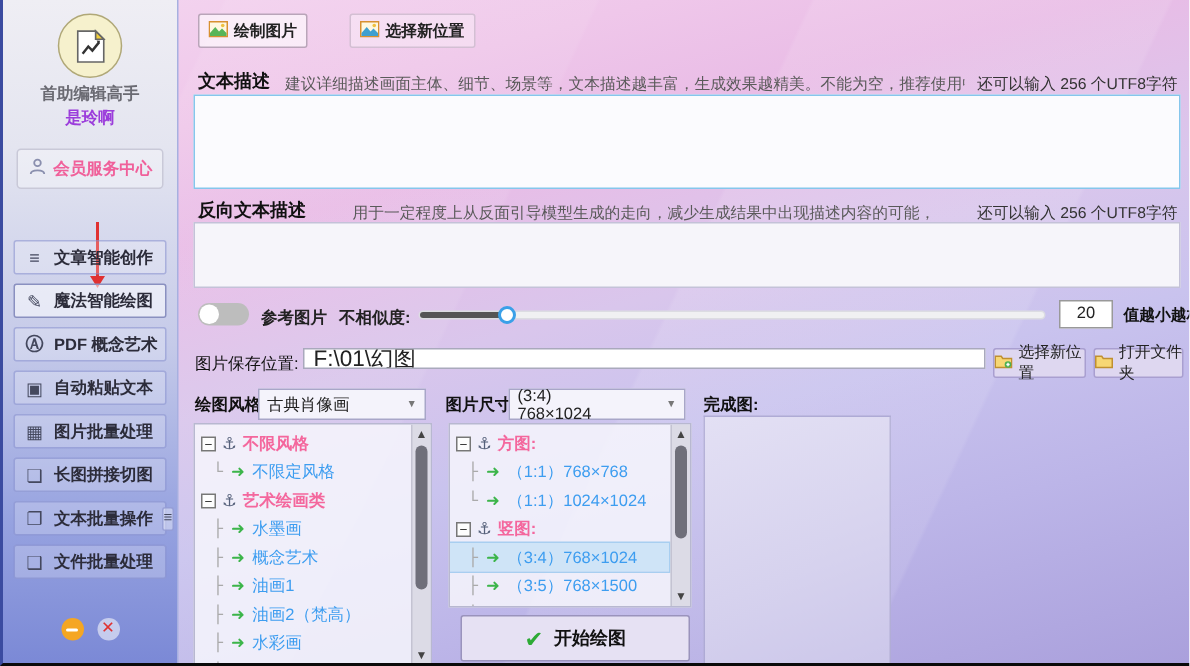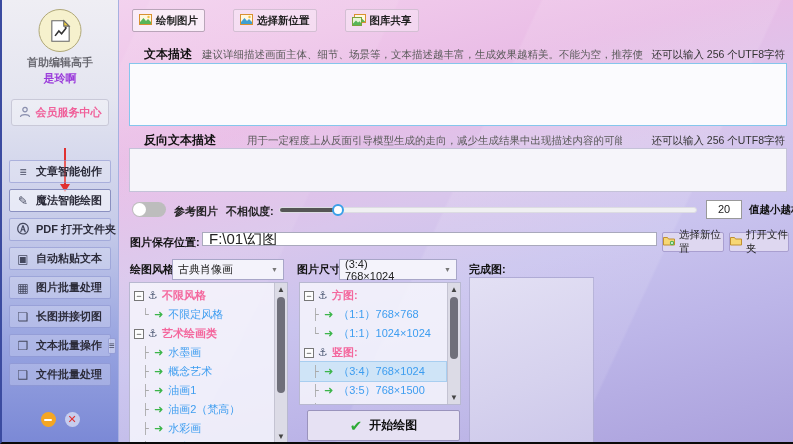--- a/index.html
+++ b/index.html
@@ -52,41 +52,41 @@
     color:#e03131; font-size:11px; font-weight:bold; line-height:15px; text-align:center; cursor:pointer; }
 
   
   .tabs { position:absolute; left:130px; top:9px; display:flex; gap:28px; z-index:2; }
   .tab { height:23px; display:flex; align-items:center; gap:4px; padding:0 6px;
     background:rgba(255,255,255,0.32); border:1px solid #d3bfd3; border-radius:2px;
     font-size:10.5px; font-weight:bold; color:#222; cursor:pointer; }
   .tab.active { background:rgba(255,255,255,0.6); border-color:#b9a5b9; }
 
   
-  .label-row { position:absolute; left:130px; right:8px; display:flex; align-items:center; z-index:2;margin-left:12px; }
+  .label-row { position:absolute; left:130px; right:8px; display:flex; align-items:flex-end; z-index:2; }
   .row-prompt { top:46px; } .row-neg { top:132px;gap:21px; }
   .sec-label { font-size:12px; font-weight:bold; color:#111; flex:0 0 auto; }
   .sec-hint { font-size:10.5px; color:#5a5a5a; margin-left:10px; white-space:nowrap; overflow:hidden; }
   .sec-counter { font-size:10.5px; color:#333; margin-left:auto; flex:0 0 auto; padding-left:8px; }
   textarea { position:absolute; left:127px; width:658px; resize:none; outline:none; font-family:inherit; font-size:11px; padding:3px; z-index:2; }
   .ta-prompt { top:63px; height:63px; background:#fbfbfe; border:1px solid #85c6ec; }
   .ta-neg { top:148px; height:44px; background:#f6f5fa; border:1px solid #c4c2d8; }
   .toggle { position:absolute; left:130px; top:202px; width:34px; height:15px; border-radius:8px; background:#bdbdbd; cursor:pointer; }
   .toggle::after { content:""; position:absolute; left:1px; top:1px; width:13px; height:13px; border-radius:50%; background:#fff; }
   .ref-label { position:absolute; left:172px; top:204px; font-size:11px; font-weight:bold; color:#222; z-index:2; }
   .dis-label { position:absolute; left:224px; top:204px; font-size:11px; font-weight:bold; color:#222; z-index:2; }
   .slider { position:absolute; left:277px; top:207px; width:418px; height:6px; background:#f0f0f2; border:1px solid #dcdce2; border-radius:3px; cursor:pointer; z-index:2; }
   .slider-fill { position:absolute; left:0; top:0; height:100%; width:14%; background:#555; border-radius:3px; }
   .slider-handle { position:absolute; left:calc(14% - 6px); top:-4px; width:12px; height:12px; border-radius:50%; background:#fff; border:2px solid #3aa0e8; cursor:grab; }
   .dis-value { position:absolute; left:704px; top:200px; width:36px; height:19px; background:#fff; border:1px solid #999;
     font-size:11px; color:#222; text-align:center; line-height:17px; z-index:2; }
   .dis-note { position:absolute; left:747px; top:203px; font-size:10.5px; font-weight:bold; color:#111; white-space:nowrap; z-index:2; }
 
   
-  .save-label { position:absolute; left:128px; top:235px; font-size:11px; font-weight:bold; color:#111; z-index:2; }
+  .save-label { position:absolute; left:128px; top:235px; font-size:11px; font-weight:normal; color:#111; z-index:2; }
   .save-input { position:absolute; left:200px; top:232px; width:455px; height:14px; background:#fff; border:1px solid #a9a9bc;
     font-size:15px; color:#222; padding:0 6px; outline:none; z-index:2; font-family:inherit; }
   .mini-btn { position:absolute; top:232px; height:20px; display:flex; align-items:center; justify-content:space-between; gap:4px;
     background:#ded7f0; border:1px solid #a99fd0; border-radius:2px; font-size:10.5px; font-weight:normal; color:#222; cursor:pointer; z-index:2; }
   .btn-choose { left:660px; width:62px; } .btn-open { left:727px; width:60px; }
 
   
   .sel-label { position:absolute; top:262px; font-size:11px; font-weight:bold; color:#111; z-index:2; }
   .lbl-style { left:128px; } .lbl-size { left:295px; } .lbl-result { left:467px; }
   .select { position:absolute; top:259px; height:21px; background:#f4f3fb; border:1px solid #a8a6c8;
@@ -158,21 +158,21 @@
       <div class="nav-item">
         <span class="nav-glyph">≡</span>
         <span>文章智能创作</span>
       </div>
       <div class="nav-item active">
         <span class="nav-glyph">✎</span>
         <span>魔法智能绘图</span>
       </div>
       <div class="nav-item">
         <span class="nav-glyph">Ⓐ</span>
-        <span>PDF 打开文件夹</span>
+        <span>PDF 概念艺术</span>
       </div>
       <div class="nav-item">
         <span class="nav-glyph">▣</span>
         <span>自动粘贴文本</span>
       </div>
       <div class="nav-item">
         <span class="nav-glyph">▦</span>
         <span>图片批量处理</span>
       </div>
       <div class="nav-item">
@@ -207,29 +207,20 @@
           </svg></span>
       <span>绘制图片</span>
     </div>
     <div class="tab">
       <span><svg width="13" height="11" viewBox="0 0 13 11">
             <rect x="0.5" y="0.5" width="12" height="10" fill="#fff7e0" stroke="#d89030"></rect>
             <path d="M1 8 L4.5 4 L7 7 L9 5 L12 8 L12 10 L1 10 Z" fill="#3f9fd0"></path>
             <circle cx="9.5" cy="3" r="1.2" fill="#f0c040"></circle>
           </svg></span>
       <span>选择新位置</span>
-    </div>
-    <div class="tab">
-      <span><svg width="14" height="12" viewBox="0 0 14 12">
-            <rect x="2.5" y="0.5" width="11" height="8" fill="#fff7e0" stroke="#d89030"></rect>
-            <path d="M3 6.5 L6 3.5 L8.5 6 L10 4.8 L13 7.5 L13 8 L3 8 Z" fill="#58b558"></path>
-            <rect x="0.5" y="3.5" width="9" height="8" fill="#e8f4d8" stroke="#7aa23c"></rect>
-            <path d="M1 9.5 L4 6.5 L6 8.5 L7.5 7.3 L9 9 L9 11 L1 11 Z" fill="#58b558"></path>
-          </svg></span>
-      <span>图库共享</span>
     </div>
   </div>
 
   <div class="label-row row-prompt">
     <span class="sec-label">文本描述</span>
     <span class="sec-hint">建议详细描述画面主体、细节、场景等，文本描述越丰富，生成效果越精美。不能为空，推荐使用中文。示例值：雨中， 竹林， 小路</span>
     <span class="sec-counter">还可以输入 256 个UTF8字符</span>
   </div>
   <textarea class="ta-prompt" value="" style=""></textarea>
 

